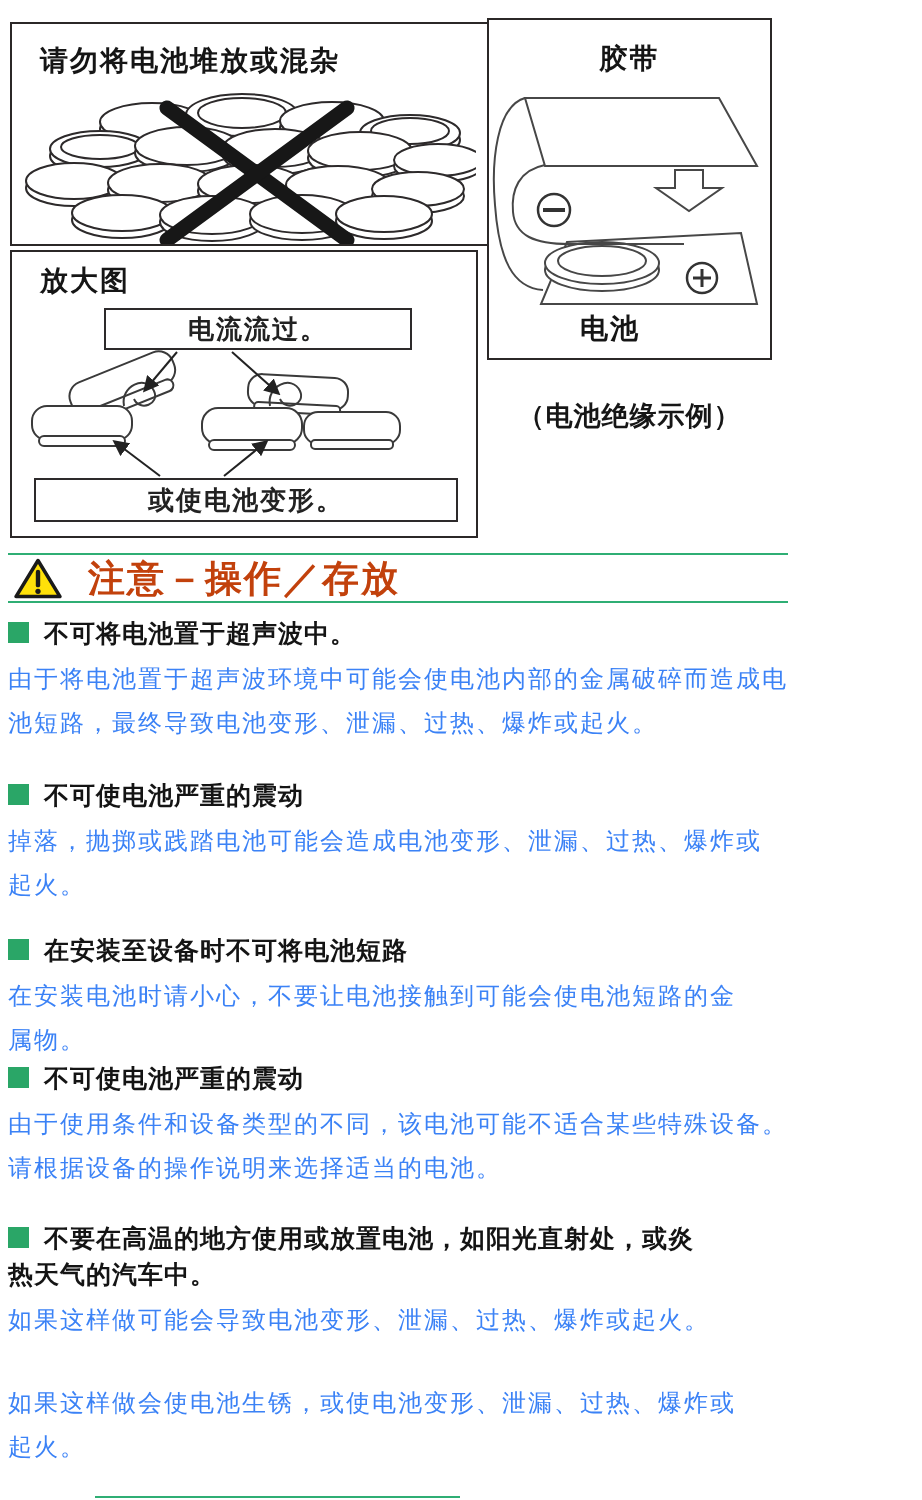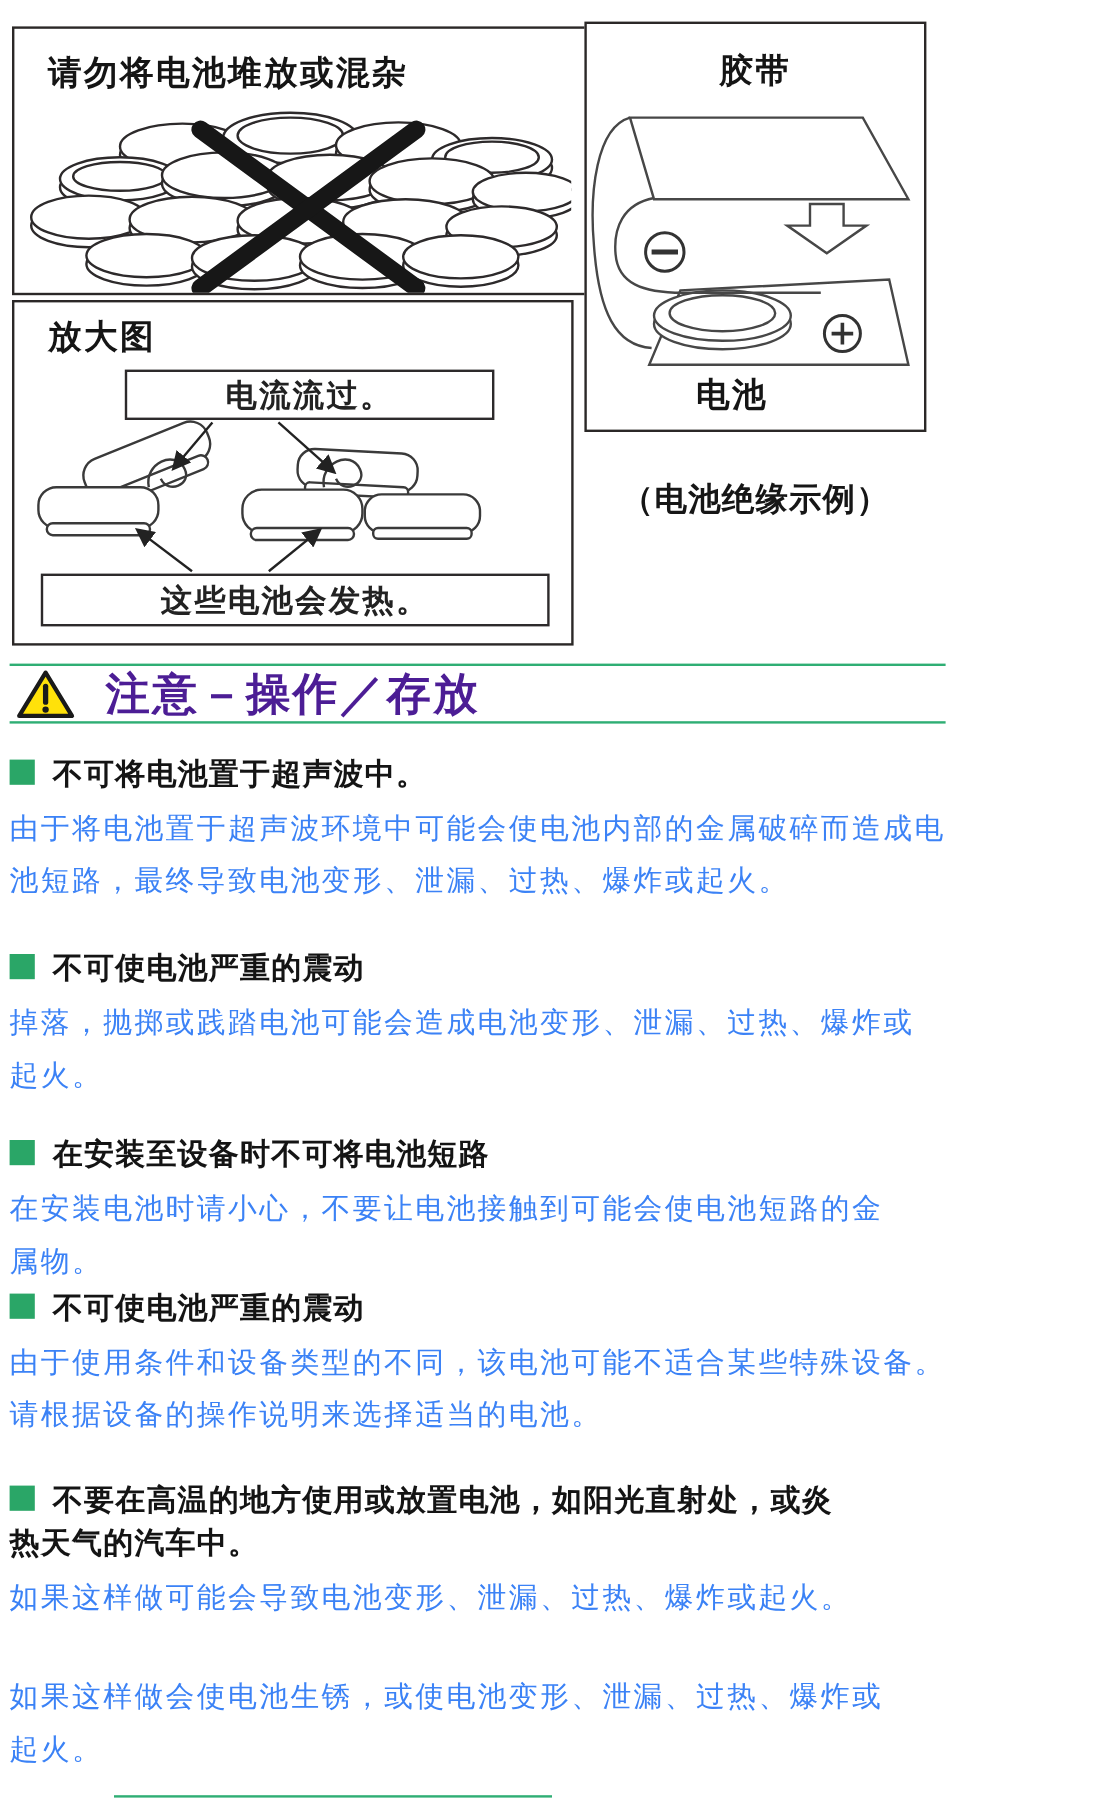--- a/index.html
+++ b/index.html
@@ -21,36 +21,36 @@
     position:absolute;left:487px;top:398px;width:285px;text-align:center;
     font-size:27px;font-weight:bold;letter-spacing:1px;color:#161616;
   }
   .caution{position:absolute;left:0;top:548px;width:922px;}
   .rule{height:2px;background:#2fae74;margin-left:8px;width:780px;}
   .rule-top{margin-top:5px;}
   .rule-bottom{margin-top:0;}
   .caution-header{display:flex;align-items:center;margin:2px 0 0 10px;height:44px;}
   .caution-title{
     margin-left:22px;font-size:37px;font-weight:bold;letter-spacing:2px;
-    color:#4c1d95;line-height:44px;white-space:nowrap;
+    color:#c2410c;line-height:44px;white-space:nowrap;
   }
   .sections{padding:0 8px;}
   .sec-h{
     font-size:25px;font-weight:bold;letter-spacing:1px;color:#141414;
     line-height:36px;white-space:pre-line;
   }
   .bullet{
     display:inline-block;width:21px;height:21px;background:#2aa667;
     margin-right:15px;vertical-align:-1px;
   }
   .sec-b{
     font-size:24px;letter-spacing:2px;color:#3b82f6;line-height:44px;
     margin-top:6px;white-space:pre-line;
   }
-  .s1{margin-top:24px;}
+  .s1{margin-top:12px;}
   .s2{margin-top:32px;}
   .s3{margin-top:25px;}
   .s4{margin-top:-2px;}
   .s5{margin-top:30px;}
   .s6{margin-top:39px;}
   .bottom-rule{position:absolute;left:95px;top:1496px;width:365px;height:2px;background:#2fae74;}
   svg{display:block;}
 </style>
 </head>
 <body>
@@ -162,21 +162,21 @@
         <line x1="165" y1="100" x2="133" y2="138" marker-end="url(#ah)"></line>
         <line x1="220" y1="100" x2="266" y2="141" marker-end="url(#ah)"></line>
       </g>
 
       <g stroke="#222" stroke-width="2">
         <line x1="148" y1="224" x2="103" y2="190" marker-end="url(#ah)"></line>
         <line x1="212" y1="224" x2="254" y2="190" marker-end="url(#ah)"></line>
       </g>
     </svg>
     <div class="labelbox" style="left:92px;top:56px;width:308px;height:42px;">电流流过。</div>
-    <div class="labelbox" style="left:22px;top:226px;width:424px;height:44px;">这些电池会发热。</div>
+    <div class="labelbox" style="left:22px;top:226px;width:424px;height:44px;">或使电池变形。</div>
   </div>
 
   <div class="figbox" style="left:487px;top:18px;width:285px;height:342px;">
     <div class="center-label" style="left:0;top:20px;width:281px;">胶带</div>
     <svg width="281" height="338" viewBox="0 0 281 338" style="position:absolute;left:0;top:0;">
 
       <path d="M 36,78 C 8,86 2,140 6,185 C 10,240 24,268 54,270" fill="none" stroke="#474747" stroke-width="2"></path>
 
       <path d="M 78,222 L 252,213 L 268,284 L 52,284 Z" fill="#fff" stroke="#474747" stroke-width="2"></path>
       <g fill="#fff" stroke="#474747" stroke-width="2">

